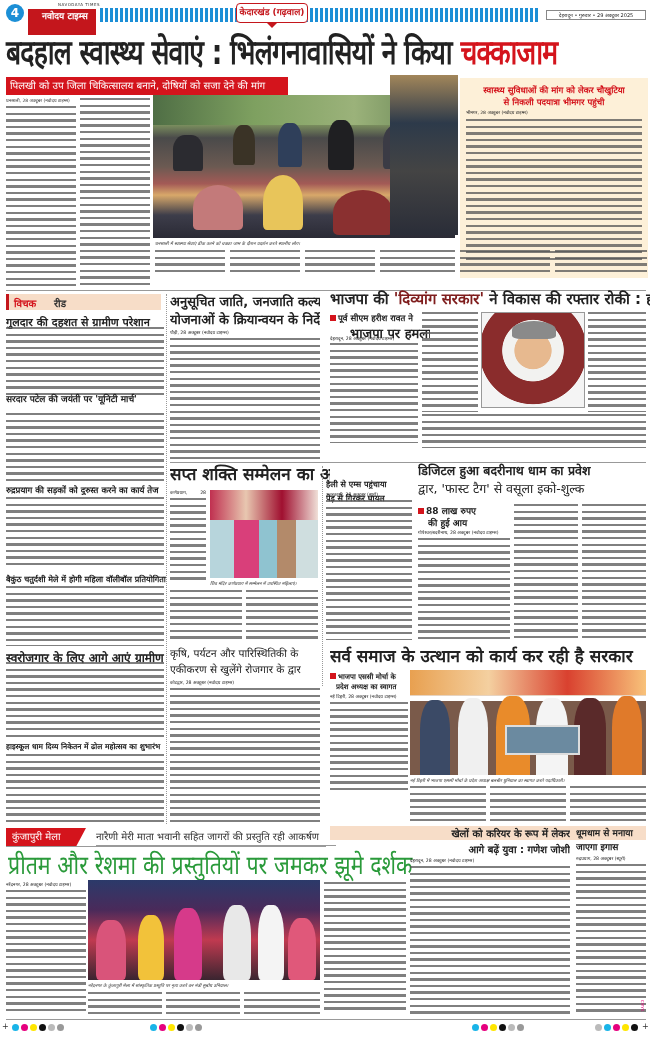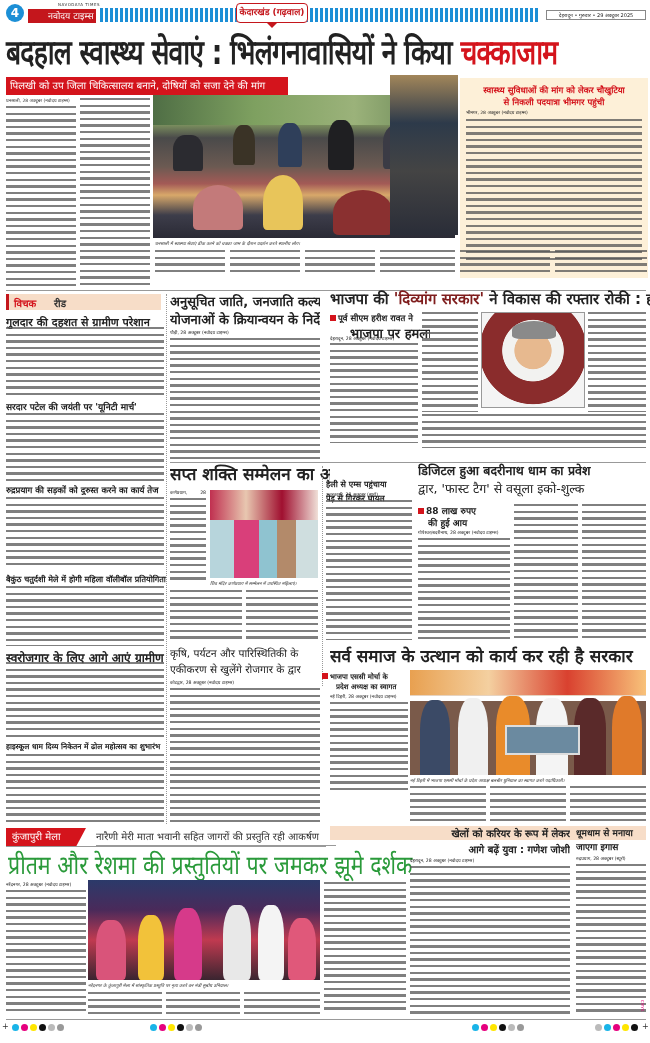--- a/index.html
+++ b/index.html
@@ -1,20 +1,20 @@
 <!DOCTYPE html>
 <html><head>
 <meta charset="utf-8">
 <style>
 *{box-sizing:border-box;margin:0;padding:0}
 body{width:650px;height:1043px;background:#fff;font-family:"DejaVu Sans",sans-serif;position:relative;overflow:hidden;color:#111}
 .abs{position:absolute}
 .masthead{left:0;top:0;width:650px;height:26px}
 .pagenum{left:6px;top:4px;width:18px;height:18px;border-radius:50%;background:#1c8fd6;color:#fff;font-size:12px;font-weight:bold;text-align:center;line-height:18px}
-.brand{left:28px;top:9px;width:68px;height:14px;background:#c4161c;color:#fff;font-size:9px;font-weight:normal;line-height:14px;padding-left:20px}
+.brand{left:28px;top:9px;width:68px;height:26px;background:#c4161c;color:#fff;font-size:9px;font-weight:bold;line-height:14px;padding-left:14px}
 .brand-small{left:58px;top:2px;font-size:4px;color:#333;letter-spacing:.5px}
 .stripe{left:100px;top:8px;width:440px;height:14px;background:repeating-linear-gradient(90deg,#1c8fd6 0 3px,#fff 3px 5px)}
 .section-tag{left:236px;top:3px;width:72px;height:20px;background:#fff;border:1.5px solid #c4161c;border-radius:4px;color:#c4161c;font-size:9px;font-weight:bold;text-align:center;line-height:17px}
 .section-tag:after{content:"";position:absolute;left:30px;bottom:-6px;border-left:5px solid transparent;border-right:5px solid transparent;border-top:5px solid #c4161c}
 .dateline{left:546px;top:10px;width:100px;height:10px;border:1px solid #888;font-size:5px;line-height:8px;text-align:center;color:#222}
 .main-head{left:6px;top:30px;width:640px;height:44px;font-size:34px;font-weight:bold;letter-spacing:-1px;line-height:44px;font-family:"DejaVu Sans",sans-serif;color:#222;white-space:nowrap;transform:scaleX(.78);transform-origin:left}
 .main-head .red{color:#d4141c}
 .subbar{left:6px;top:77px;width:282px;height:18px;background:#d4141c;color:#fff;font-size:10px;line-height:18px;padding-left:4px;white-space:nowrap;overflow:hidden}
 .col-text{font-size:4.6px;line-height:6.6px;color:#222;text-align:justify;overflow:hidden}
 .col-text::after{content:""}
@@ -88,21 +88,21 @@
 <div class="abs txt" style="left:555px;top:250px;width:92px;height:26px"></div>
 
 <div class="abs box-rule" style="left:6px;top:290px;width:640px"></div>
 
 <div class="abs vicchak"></div>
 <div class="abs vicchak-label">विचक</div>
 <div class="abs vicchak-label2">रीड</div>
 
 <div class="abs h2" style="left:6px;top:314px;width:160px;font-size:11px">गुलदार की दहशत से ग्रामीण परेशान</div>
 <div class="abs txt" style="left:6px;top:327px;width:158px;height:70px"></div>
-<div class="abs h2" style="left:6px;top:400px;width:160px;font-size:9px">सरदार पटेल की जयंती पर 'यूनिटी मार्च'</div>
+<div class="abs h2" style="left:6px;top:392px;width:160px;font-size:9px">सरदार पटेल की जयंती पर 'यूनिटी मार्च'</div>
 <div class="abs txt" style="left:6px;top:413px;width:158px;height:68px"></div>
 <div class="abs h2" style="left:6px;top:484px;width:160px;font-size:8.5px">रुद्रप्रयाग की सड़कों को दुरुस्त करने का कार्य तेज</div>
 <div class="abs txt" style="left:6px;top:497px;width:158px;height:72px"></div>
 <div class="abs h2" style="left:6px;top:573px;width:160px;font-size:8px">बैकुंठ चतुर्दशी मेले में होगी महिला वॉलीबॉल प्रतियोगिता</div>
 <div class="abs txt" style="left:6px;top:586px;width:158px;height:60px"></div>
 <div class="abs h2" style="left:6px;top:649px;width:160px;font-size:12px">स्वरोजगार के लिए आगे आएं ग्रामीण</div>
 <div class="abs txt" style="left:6px;top:662px;width:158px;height:76px"></div>
 <div class="abs h2" style="left:6px;top:741px;width:160px;font-size:7.5px">हाइस्कूल धाम दिव्य निकेतन में ढोल महोत्सव का शुभारंभ</div>
 <div class="abs txt" style="left:6px;top:754px;width:158px;height:68px"></div>
 
@@ -153,21 +153,21 @@
 <div class="abs txt" style="left:418px;top:538px;width:92px;height:102px"></div>
 <div class="abs txt" style="left:514px;top:504px;width:64px;height:136px"></div>
 <div class="abs txt" style="left:582px;top:504px;width:64px;height:136px"></div>
 
 <div class="abs h2" style="left:170px;top:646px;width:150px;font-size:10.5px;font-weight:normal">कृषि, पर्यटन और पारिस्थितिकी के</div>
 <div class="abs h2" style="left:170px;top:662px;width:150px;font-size:10.5px;font-weight:normal">एकीकरण से खुलेंगे रोजगार के द्वार</div>
 <div class="abs col-text" style="left:170px;top:680px;width:150px;height:7px">कोटद्वार, 28 अक्टूबर (नवोदय टाइम्स)</div>
 <div class="abs txt" style="left:170px;top:688px;width:150px;height:134px"></div>
 
 <div class="abs h2" style="left:330px;top:644px;width:320px;font-size:17px">सर्व समाज के उत्थान को कार्य कर रही है सरकार</div>
-<div class="abs h2" style="left:322px;top:672px;width:80px;font-size:7px"><span class="bulletsq"></span><span>भाजपा एससी मोर्चा के</span></div>
+<div class="abs h2" style="left:330px;top:672px;width:80px;font-size:7px"><span class="bulletsq"></span><span>भाजपा एससी मोर्चा के</span></div>
 <div class="abs h2" style="left:336px;top:682px;width:74px;font-size:7px">प्रदेश अध्यक्ष का स्वागत</div>
 <div class="abs col-text" style="left:330px;top:694px;width:78px;height:7px">नई टिहरी, 28 अक्टूबर (नवोदय टाइम्स)</div>
 <div class="abs txt" style="left:330px;top:702px;width:78px;height:90px"></div>
 <div class="abs photo" style="left:410px;top:670px;width:236px;height:105px;background:linear-gradient(180deg,#e6d3c0 0 25%,#fff 25% 30%,#7a5a4a 30% 100%)">
   <div class="abs" style="left:0;top:0;width:236px;height:25px;background:linear-gradient(90deg,#e8a050,#f4d0a0,#d9412f,#f8c27a)"></div>
   <div class="abs" style="left:10px;top:30px;width:30px;height:75px;background:#3b4a66;border-radius:40% 40% 0 0"></div>
   <div class="abs" style="left:48px;top:28px;width:30px;height:77px;background:#f0f0f0;border-radius:40% 40% 0 0"></div>
   <div class="abs" style="left:86px;top:26px;width:34px;height:79px;background:#e98b2a;border-radius:40% 40% 0 0"></div>
   <div class="abs" style="left:126px;top:28px;width:32px;height:77px;background:#f4f4f4;border-radius:40% 40% 0 0"></div>
   <div class="abs" style="left:164px;top:28px;width:32px;height:77px;background:#5a2a2a;border-radius:40% 40% 0 0"></div>

